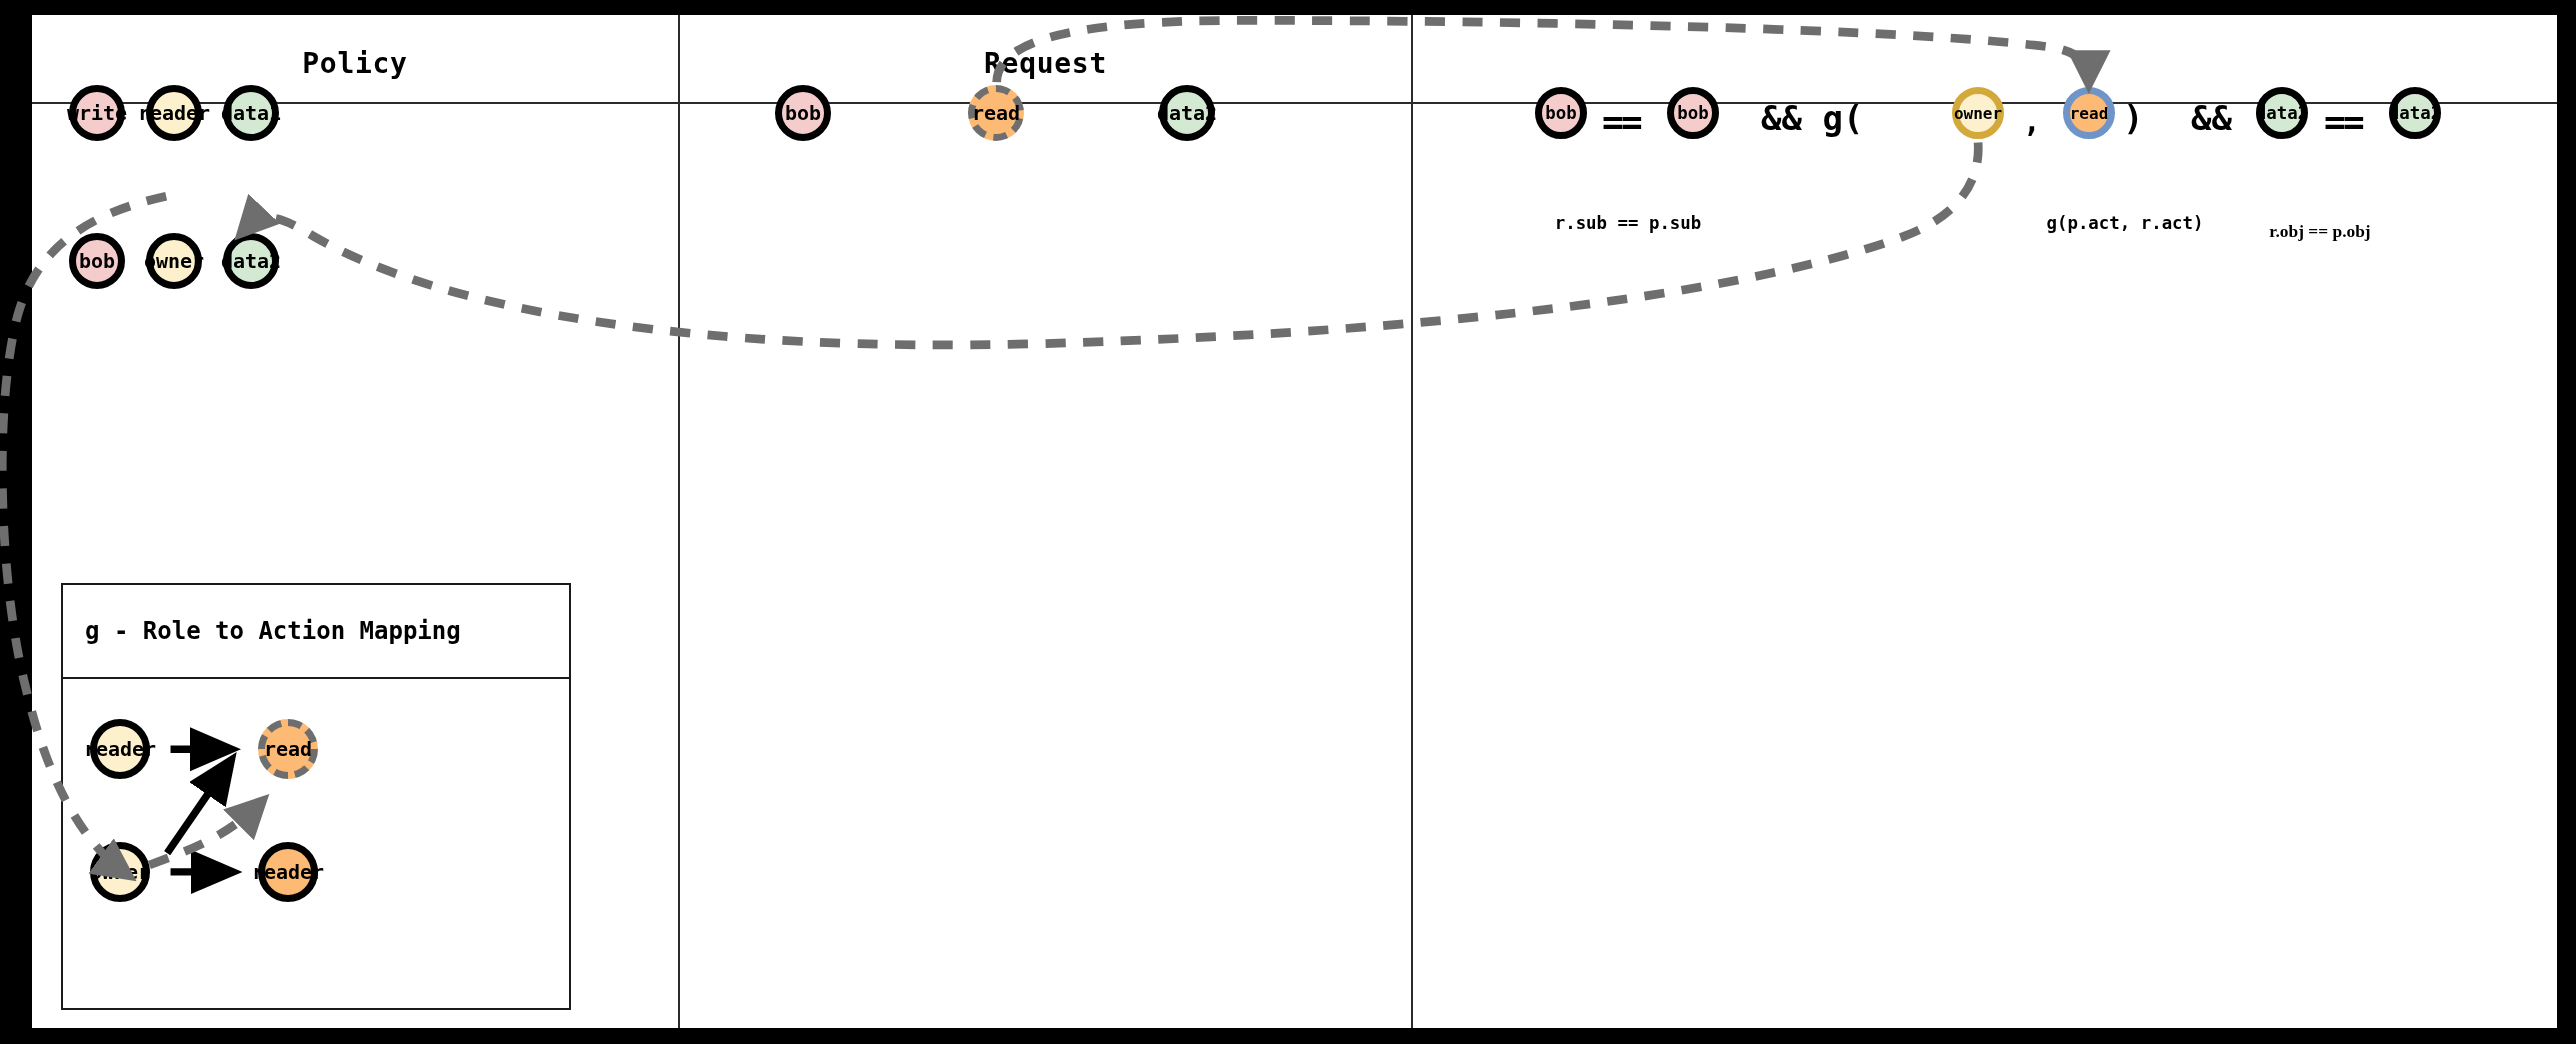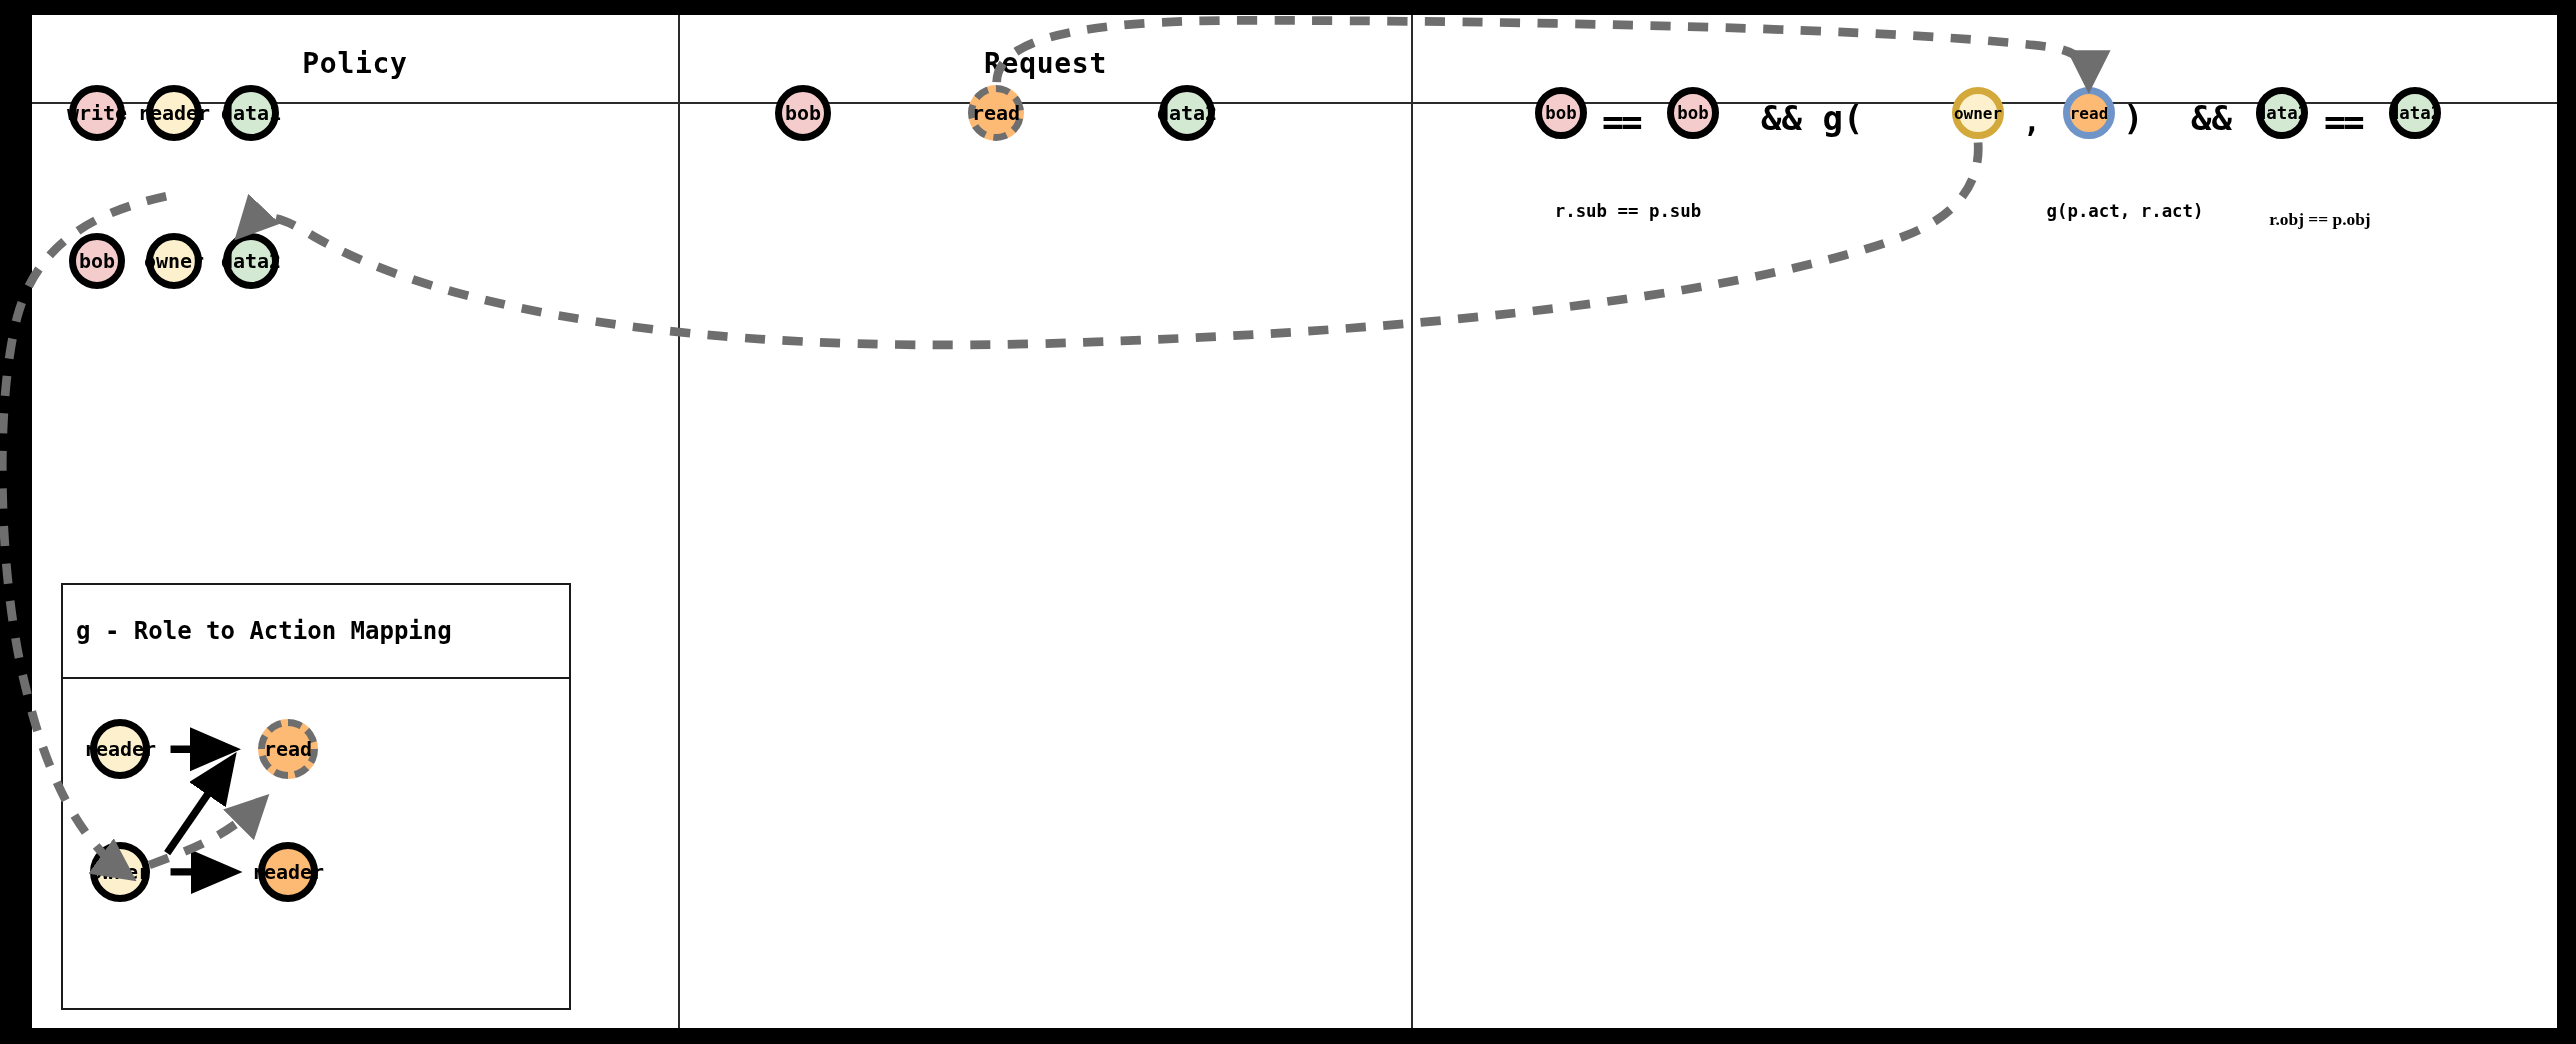--- a/index.html
+++ b/index.html
@@ -84,20 +84,21 @@
   }
   .op-eq { font-size: 36px; letter-spacing: -2.7px; }
   .caption {
     position: absolute;
     font-size: 17.4px;
     font-weight: bold;
     color: #000000;
     font-family: "DejaVu Sans Mono", "Liberation Mono", monospace;
     white-space: nowrap;
     text-align: center;
+    margin-top: 12px;
   }
   
   #gbox {
     position: absolute;
     left: 29px;
     top: 568px;
     width: 510px;
     height: 427px;
     border: 2px solid #1a1a1a;
     box-sizing: border-box;
@@ -106,21 +107,21 @@
   #gbox-title {
     position: absolute;
     left: 0;
     top: 0;
     width: 100%;
     height: 94px;
     border-bottom: 2px solid #1a1a1a;
     box-sizing: border-box;
     display: flex;
     align-items: center;
-    padding-left: 13px;
+    padding-left: 22px;
     font-size: 24px;
     font-weight: bold;
     color: #000000;
     font-family: "DejaVu Sans Mono", "Liberation Mono", monospace;
   }
   svg.overlay {
     position: absolute;
     left: 0;
     top: 0;
     width: 2525px;

